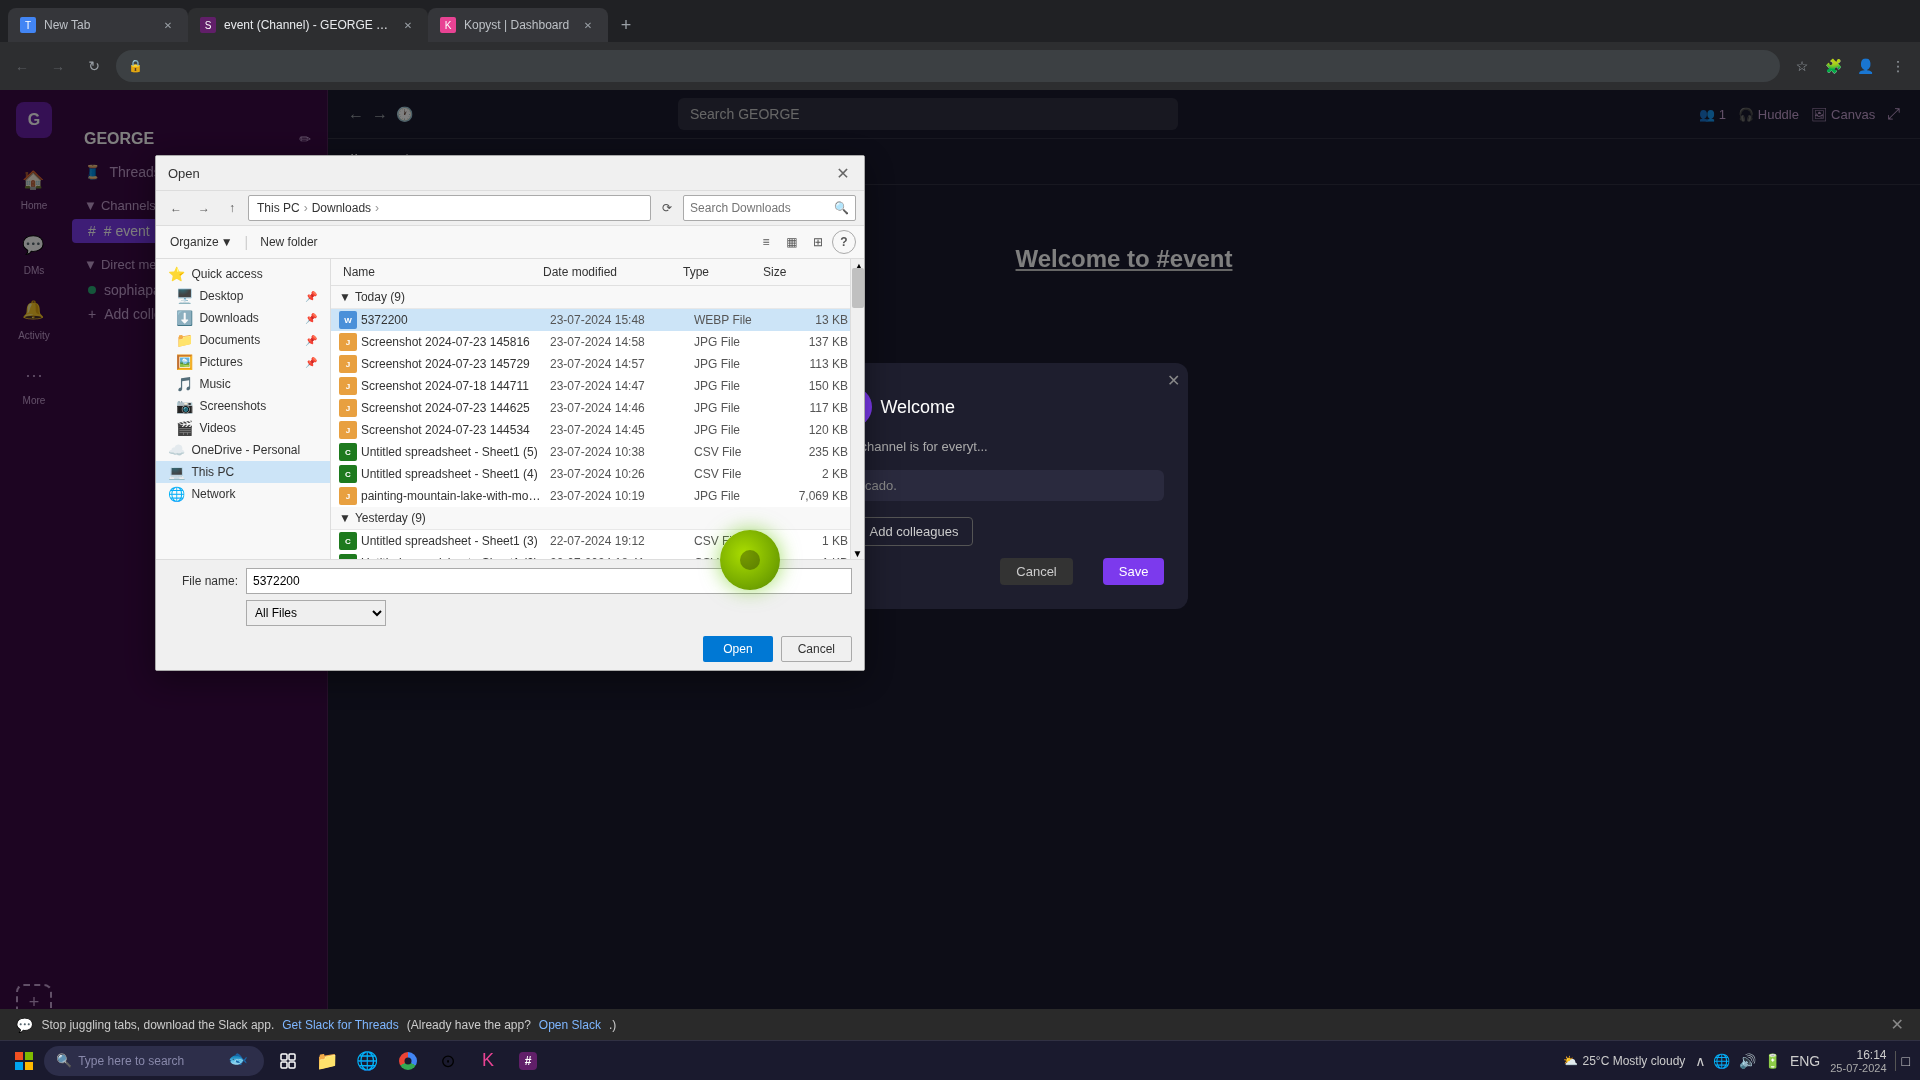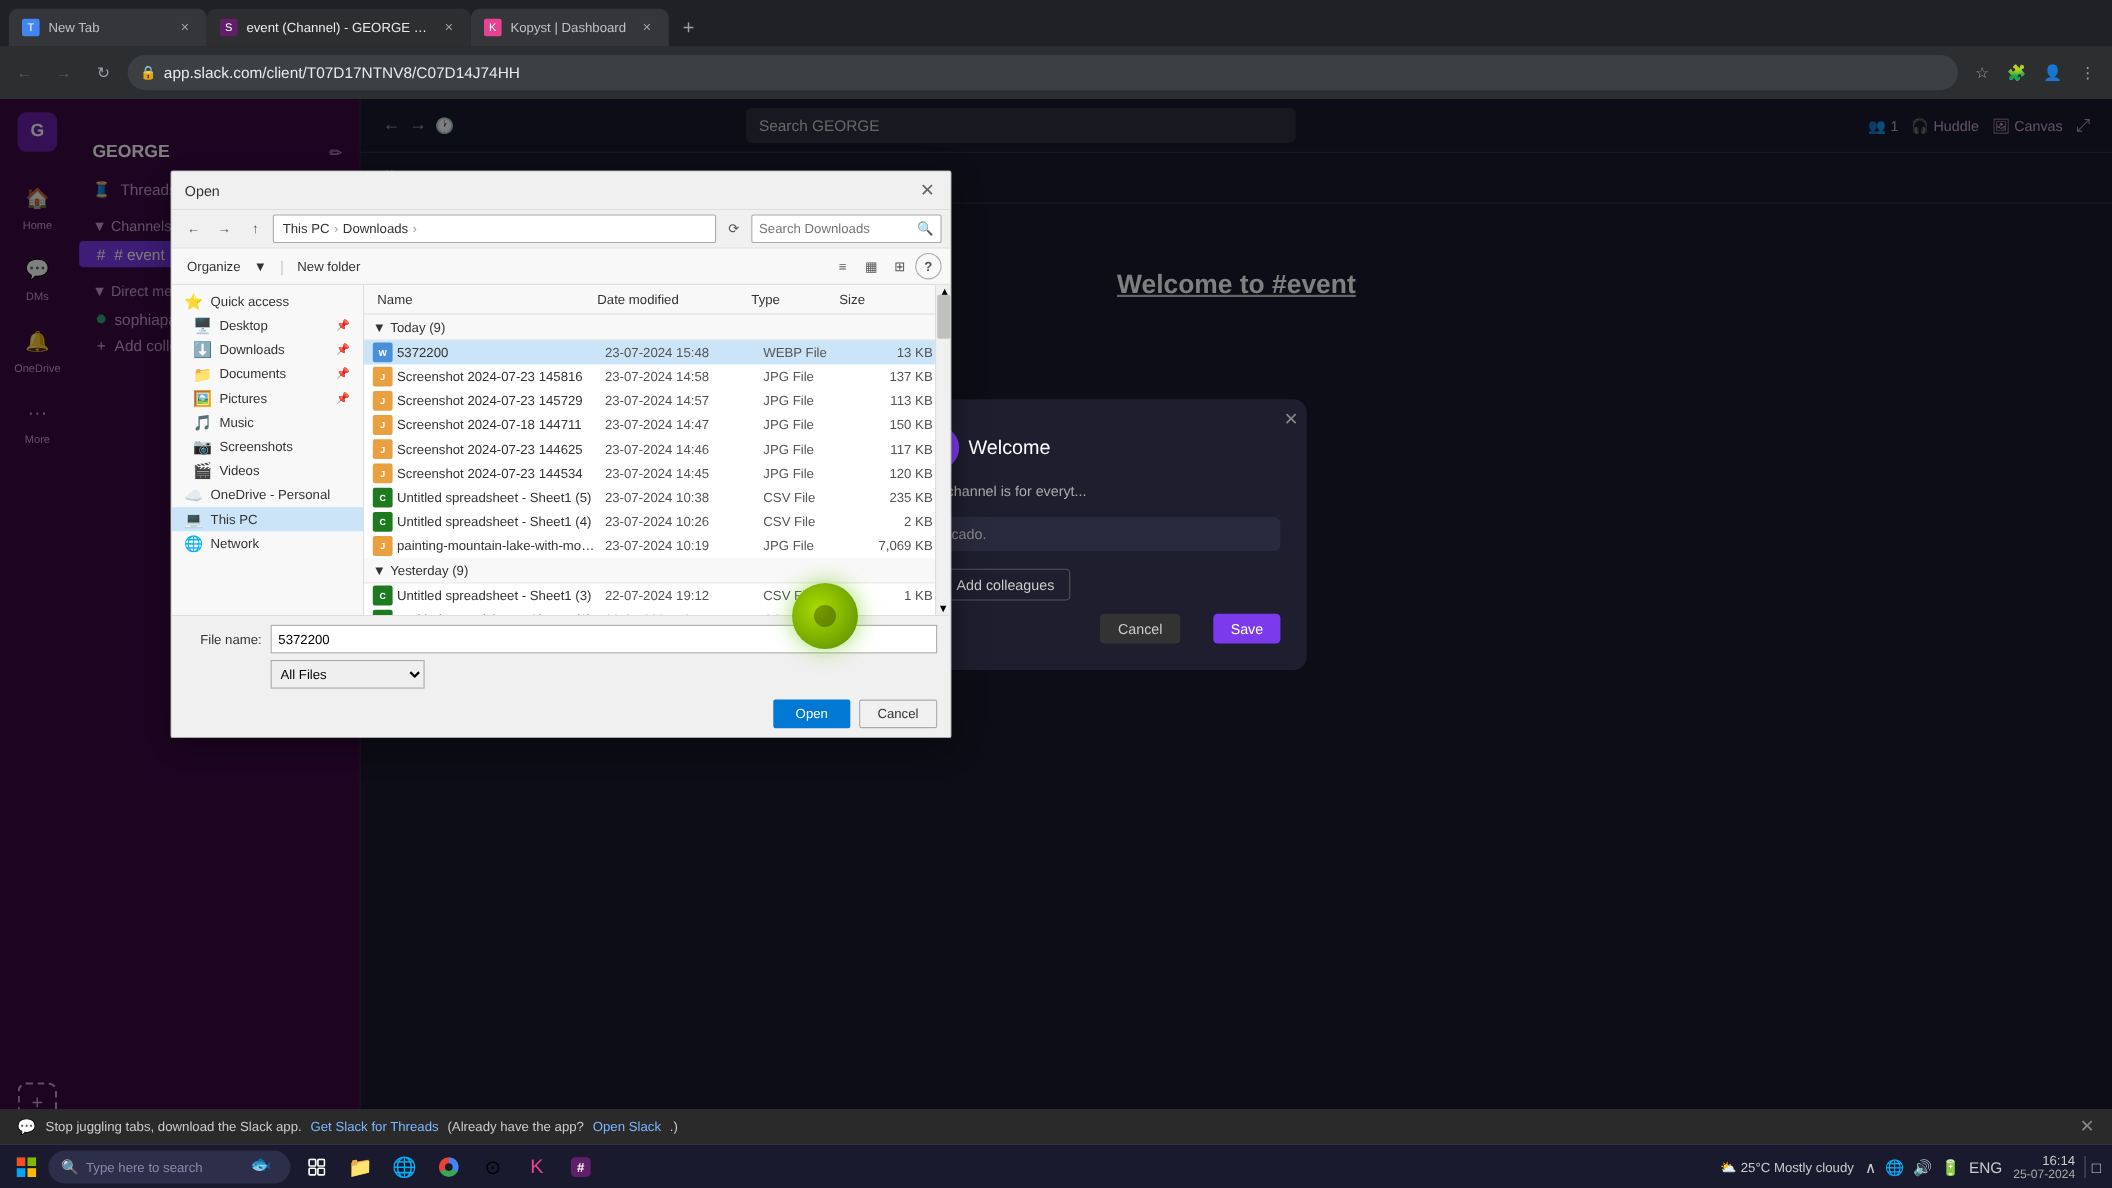--- a/index.html
+++ b/index.html
@@ -64,21 +64,21 @@
     .dialog-toolbar { background: #f0f0f0; padding: 4px 8px; display: flex; align-items: center; gap: 4px; border-bottom: 1px solid #ddd; }
     .dialog-nav-btn { width: 24px; height: 24px; background: none; border: none; cursor: pointer; display: flex; align-items: center; justify-content: center; font-size: 12px; color: #555; border-radius: 2px; }
     .breadcrumb-bar { flex: 1; background: white; border: 1px solid #aaa; height: 26px; display: flex; align-items: center; padding: 0 8px; font-size: 12px; color: #333; gap: 4px; border-radius: 2px; }
     .breadcrumb-sep { color: #999; }
     .refresh-btn { width: 24px; height: 24px; background: none; border: none; cursor: pointer; display: flex; align-items: center; justify-content: center; font-size: 12px; color: #555; }
     .search-box { display: flex; align-items: center; border: 1px solid #aaa; background: white; height: 26px; padding: 0 6px; border-radius: 2px; gap: 4px; }
     .search-input { border: none; outline: none; font-size: 12px; width: 140px; background: transparent; }
     .search-icon-btn { font-size: 12px; color: #555; cursor: pointer; }
 
     .dialog-toolbar2 { background: #f8f8f8; padding: 4px 8px; display: flex; align-items: center; gap: 6px; border-bottom: 1px solid #ddd; }
-    .organize-btn { font-size: 12px; color: #333; cursor: pointer; background: none; border: none; display: flex; align-items: center; gap: 12px; padding: 2px 6px; border-radius: 2px; }
+    .organize-btn { font-size: 12px; color: #333; cursor: pointer; background: none; border: none; display: flex; align-items: center; gap: 2px; padding: 2px 6px; border-radius: 2px; }
     .new-folder-btn { font-size: 12px; color: #333; cursor: pointer; background: none; border: none; padding: 2px 6px; border-radius: 2px; }
     .view-btns { margin-left: auto; display: flex; align-items: center; gap: 2px; }
     .view-btn { width: 24px; height: 24px; background: none; border: none; cursor: pointer; display: flex; align-items: center; justify-content: center; font-size: 12px; color: #555; }
     .help-btn { width: 24px; height: 24px; border: 1px solid #aaa; border-radius: 50%; background: none; cursor: pointer; display: flex; align-items: center; justify-content: center; font-size: 12px; color: #555; font-weight: bold; }
 
     .dialog-body { display: flex; height: 300px; }
     .nav-panel { width: 175px; background: #f8f8f8; border-right: 1px solid #ddd; overflow-y: auto; padding: 4px 0; }
     .nav-section-item { display: flex; align-items: center; gap: 6px; padding: 3px 12px; font-size: 12px; color: #333; cursor: pointer; }
     .nav-section-item.selected { background: #cce4f7; }
     .nav-icon { font-size: 14px; flex-shrink: 0; }
@@ -165,21 +165,20 @@
       <span class="tab-close">✕</span>
     </div>
     <div class="tab-new">+</div>
   </div>
   <div class="nav-bar">
     <button class="nav-btn disabled">←</button>
     <button class="nav-btn disabled">→</button>
     <button class="nav-btn">↻</button>
     <div class="address-bar">
       <span style="color:#888; font-size:12px;">🔒</span>
-      <span class="address-text">app.slack.com/client/T07D17NTNV8/C07D14J74HH</span>
     </div>
     <div class="nav-actions">
       <div class="nav-action-btn">☆</div>
       <div class="nav-action-btn">🧩</div>
       <div class="nav-action-btn">👤</div>
       <div class="nav-action-btn">⋮</div>
     </div>
   </div>
 </div>
 
@@ -191,21 +190,21 @@
       <div style="display:flex;flex-direction:column;align-items:center;gap:2px;">
         <div class="sidebar-nav-icon active">🏠</div>
         <div class="sidebar-nav-label">Home</div>
       </div>
       <div style="display:flex;flex-direction:column;align-items:center;gap:2px;">
         <div class="sidebar-nav-icon">💬</div>
         <div class="sidebar-nav-label">DMs</div>
       </div>
       <div style="display:flex;flex-direction:column;align-items:center;gap:2px;">
         <div class="sidebar-nav-icon">🔔</div>
-        <div class="sidebar-nav-label">OneDrive</div>
+        <div class="sidebar-nav-label">Activity</div>
       </div>
       <div style="display:flex;flex-direction:column;align-items:center;gap:2px;">
         <div class="sidebar-nav-icon">···</div>
         <div class="sidebar-nav-label">More</div>
       </div>
     </div>
     <div style="margin-top:auto; padding-bottom:8px;">
       <div class="sidebar-nav-icon" style="border:2px dashed #c4a0d0; border-radius:8px;">+</div>
     </div>
   </div>

